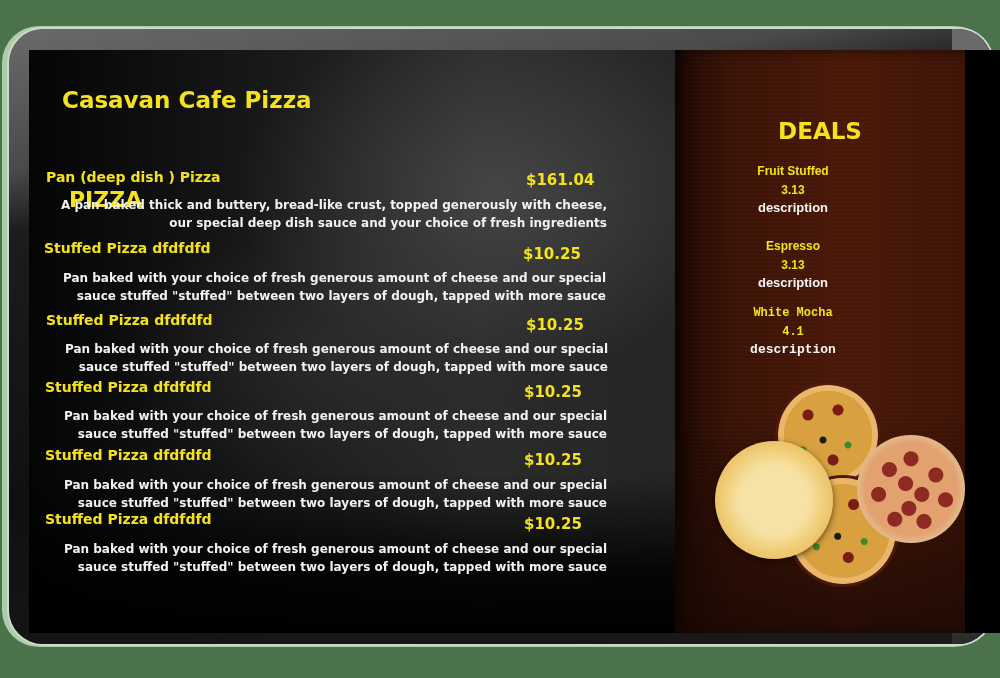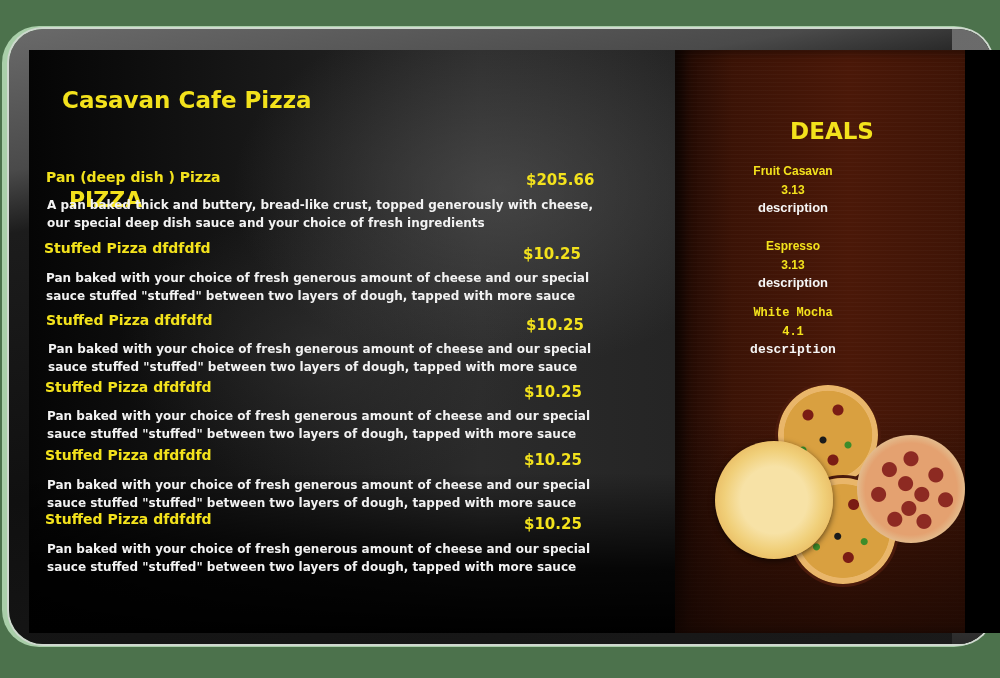--- a/index.html
+++ b/index.html
@@ -52,21 +52,21 @@
       color: #f3e21c;
       z-index: 1;
     }
     .section-title {
       position: absolute; left: 40px; top: 89px;
       font-size: 22px; font-weight: bold;
       color: #f3e21c;
       z-index: 1;
       margin-top: 48px;
     }
-    .items { position: absolute; left: 0; top: 0; width: 100%; height: 100%; z-index: 1; }
+    .items { position: absolute; left: 0; top: 0; width: 100%; height: 100%; z-index: 1; text-align: right; }
     .item { position: absolute; left: 0; width: 100%; }
     .item-name {
       position: absolute; font-size: 14px; font-weight: bold; color: #f3e21c; white-space: nowrap;
     }
     .item-price {
       position: absolute; font-size: 15px; font-weight: bold; color: #f3e21c; white-space: nowrap;
     }
     .item-desc {
       position: absolute; font-size: 12px; font-weight: bold; color: #f2f2f2;
       line-height: 18px; width: 560px;
@@ -81,21 +81,21 @@
     }
     .deals-panel::after {
       content: "";
       position: absolute; left: 0; right: 0; bottom: 0; height: 220px;
       background: linear-gradient(180deg, rgba(0,0,0,0) 0%, rgba(20,6,2,0.7) 100%);
       pointer-events: none;
     }
     .deals-title {
       position: absolute; left: 0; width: 100%; top: 68px;
       text-align: center; font-size: 23px; font-weight: bold; color: #f3e21c;
-      padding-left: 12px;
+      padding-left: 0;
     }
     .deal {
       position: absolute; width: 160px; left: 38px; text-align: center;
       font-family: "Liberation Sans", sans-serif;
     }
     .deal-name { font-size: 12px; font-weight: bold; color: #f3e21c; line-height: 14px; }
     .deal-price { font-size: 12px; font-weight: bold; color: #f3e21c; line-height: 14px; margin-top: 5px; }
     .deal-desc { font-size: 13px; font-weight: bold; color: #f5f5f5; line-height: 12px; margin-top: 5px; }
     .pizza-group { position: absolute; left: 35px; top: 333px; width: 260px; height: 200px; z-index: 1; }
     .pizza { position: absolute; border-radius: 50%; }
@@ -140,21 +140,21 @@
 
   <div class="screen">
 
     <div class="menu-panel">
       <div class="cafe-title">Casavan Cafe Pizza</div>
       <div class="section-title">PIZZA</div>
 
       <div class="items">
         <div class="item">
           <div class="item-name" style="left:17px; top:119px;">Pan (deep dish ) Pizza</div>
-          <div class="item-price" style="left:497px; top:121px;">$205.66</div>
+          <div class="item-price" style="left:497px; top:121px;">$161.04</div>
           <div class="item-desc" style="left:18px; top:146px;">A pan baked thick and buttery, bread-like crust, topped generously with cheese, our special deep dish sauce and your choice of fresh ingredients</div>
         </div>
 
         <div class="item">
           <div class="item-name" style="left:15px; top:190px;">Stuffed Pizza dfdfdfd</div>
           <div class="item-price" style="left:494px; top:195px;">$10.25</div>
           <div class="item-desc" style="left:17px; top:219px;">Pan baked with your choice of fresh generous amount of cheese and our special sauce stuffed "stuffed" between two layers of dough, tapped with more sauce</div>
         </div>
 
         <div class="item">
@@ -180,21 +180,21 @@
           <div class="item-price" style="left:495px; top:465px;">$10.25</div>
           <div class="item-desc" style="left:18px; top:490px;">Pan baked with your choice of fresh generous amount of cheese and our special sauce stuffed "stuffed" between two layers of dough, tapped with more sauce</div>
         </div>
       </div>
     </div>
 
     <div class="deals-panel">
       <div class="deals-title">DEALS</div>
 
       <div class="deal" style="top:114px;">
-        <div class="deal-name">Fruit Casavan</div>
+        <div class="deal-name">Fruit Stuffed</div>
         <div class="deal-price">3.13</div>
         <div class="deal-desc">description</div>
       </div>
 
       <div class="deal" style="top:189px;">
         <div class="deal-name">Espresso</div>
         <div class="deal-price">3.13</div>
         <div class="deal-desc">description</div>
       </div>
 

